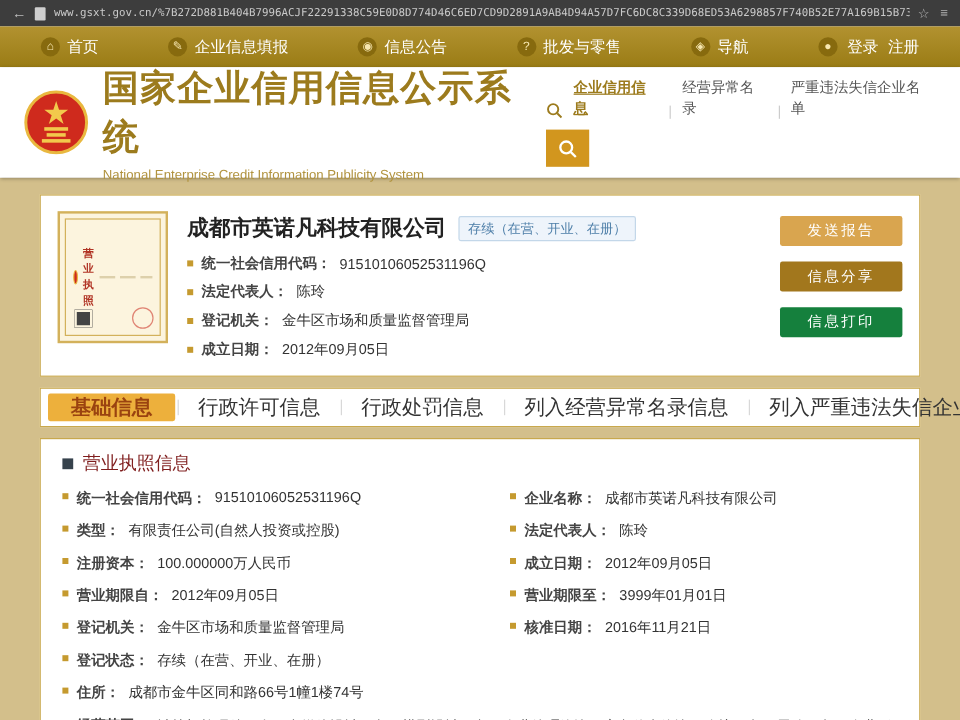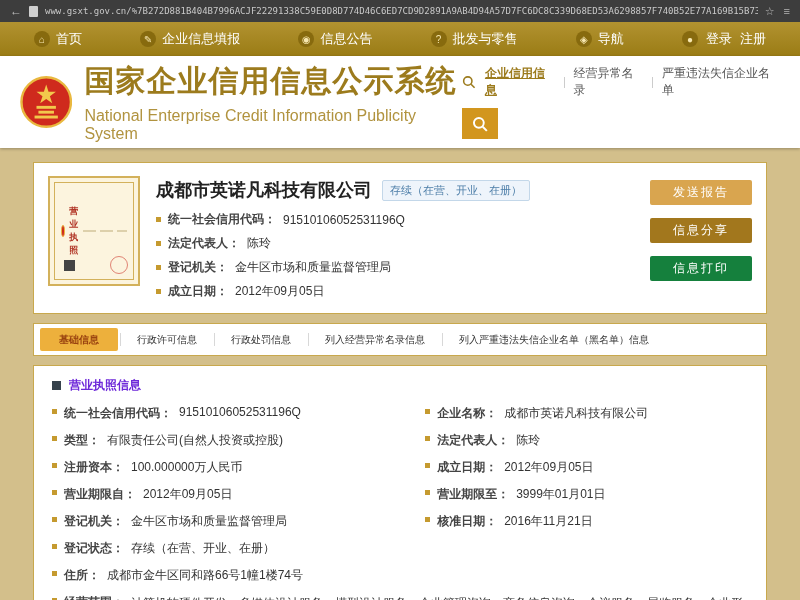--- a/index.html
+++ b/index.html
@@ -19,23 +19,23 @@
 .nav-bar{height:34px;background:linear-gradient(#b29230,#9a7c15);display:flex;align-items:center;justify-content:space-between;padding:0 34px;flex:0 0 auto}
 .nav-item{display:flex;align-items:center;gap:6px;color:#fff;font-size:13px;cursor:pointer;white-space:nowrap}
 .nav-ico{width:16px;height:16px;border-radius:50%;background:#876a0e;color:#f7e7b0;font-size:10px;display:flex;align-items:center;justify-content:center;flex:0 0 auto}
 .nav-auth{display:flex;align-items:center;gap:8px;color:#fff;font-size:13px}
 .nav-auth .auth-link{cursor:pointer}
 
 
 .site-header{height:92px;background:#fff;display:flex;align-items:center;justify-content:space-between;padding:0 22px 0 20px;flex:0 0 auto;box-shadow:0 1px 3px rgba(0,0,0,.28);position:relative;z-index:2}
 .brand{display:flex;align-items:center;gap:12px}
 .brand-titles .main-title{font-size:30px;font-weight:bold;color:#9c7b1d;letter-spacing:1px}
-.brand-titles .sub-title{font-size:16px;color:#b1933f;margin-top:5px}
+.brand-titles .sub-title{font-size:11px;color:#b1933f;margin-top:5px}
 .search-area{display:flex;flex-direction:column;gap:9px}
-.search-links{display:flex;align-items:center;gap:9px;font-size:12px;color:#555}
+.search-links{display:flex;align-items:flex-end;gap:9px;font-size:12px;color:#555}
 .search-links .link{cursor:pointer}
 .search-links .link.active{color:#9c7b1d;text-decoration:underline;font-weight:bold}
 .vsep{width:1px;height:11px;background:#ccc}
 .search-box{display:flex}
 .search-input{width:300px;height:31px;border:1px solid #c8c8c8;border-right:none;padding:0 9px;font-size:12px;color:#333;outline:none}
 .search-input::placeholder{color:#aaa}
 .search-btn{width:36px;height:31px;background:#d2961e;border:none;display:flex;align-items:center;justify-content:center;cursor:pointer}
 
 
 .main{flex:1;background:#d3bf8b;padding:14px 33px 0;overflow:hidden}
@@ -60,29 +60,29 @@
 .clabel{font-weight:bold;color:#444;white-space:nowrap}
 .cvalue{color:#333}
 .actions{display:flex;flex-direction:column;gap:13px;width:102px;flex:0 0 auto;padding-top:4px}
 .abtn{height:25px;line-height:25px;text-align:center;color:#fff;font-size:12px;border-radius:2px;cursor:pointer;letter-spacing:2px}
 .abtn.a{background:#d9a54f}
 .abtn.b{background:#a2771d}
 .abtn.c{background:#15803d}
 
 
 .tabs{margin-top:9px;height:33px;display:flex;align-items:stretch}
-.tab{display:flex;align-items:center;padding:0 17px;font-size:10px;color:#333;cursor:pointer;position:relative;white-space:nowrap}
+.tab{display:flex;align-items:center;padding:0 17px;font-size:17px;color:#333;cursor:pointer;position:relative;white-space:nowrap}
 .tab + .tab::before{content:"";position:absolute;left:0;top:9px;bottom:9px;width:1px;background:#d8d8d8}
 .tab.active{background:#edb03c;color:#9a4310;font-weight:bold;margin:4px 2px 4px 6px;border-radius:2px;padding:0 19px}
 
 
 .detail-card{margin-top:9px;padding:11px 18px 12px}
 .section-title{display:flex;align-items:center;gap:8px;margin-bottom:11px}
 .title-sq{width:9px;height:9px;background:#36424c}
-.section-title .stext{font-size:12px;font-weight:bold;color:#6d28d9}
+.section-title .stext{font-size:15px;font-weight:normal;color:#7f1d1d}
 .grid{display:grid;grid-template-columns:1.1fr 1fr;column-gap:18px;row-gap:10px}
 .field{display:flex;align-items:flex-start;gap:7px;font-size:12px;color:#333}
 .field .sq{margin-top:4px}
 .flabel{font-weight:bold;color:#444;white-space:nowrap}
 .fvalue{color:#333;flex:1}
 .span2{grid-column:1 / -1}
 .scope .fvalue{line-height:1.65}
 </style>
 </head>
 <body>

